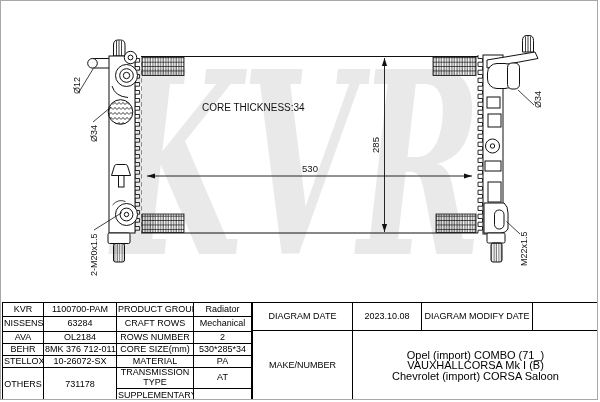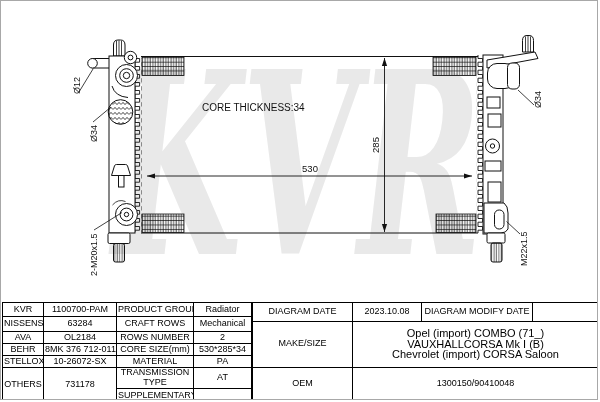--- a/index.html
+++ b/index.html
@@ -184,27 +184,23 @@
           <col style="width:66px">
         </colgroup>
       <tbody>
           <tr style="height:14px">
         <td>DIAGRAM DATE</td>
         <td>2023.10.08</td>
         <td>DIAGRAM MODIFY DATE</td>
         <td></td>
       </tr>
       <tr style="height:35px">
-        <td>MAKE/SIZE</td>
+        <td>MAKE/NUMBER</td>
         <td colspan="3" class="wrap">
           <div class="mm-line">Opel (import) COMBO (71_)</div>
           <div class="mm-line">VAUXHALLCORSA Mk I (B)</div>
           <div class="mm-line">Chevrolet (import) CORSA Saloon</div>
         </td>
       </tr>
-      <tr style="height:25px">
-        <td>OEM</td>
-        <td colspan="3">1300150/90410048</td>
-      </tr>
     </tbody>
       </table>
   </div>
 </div>
 
 </body></html>

